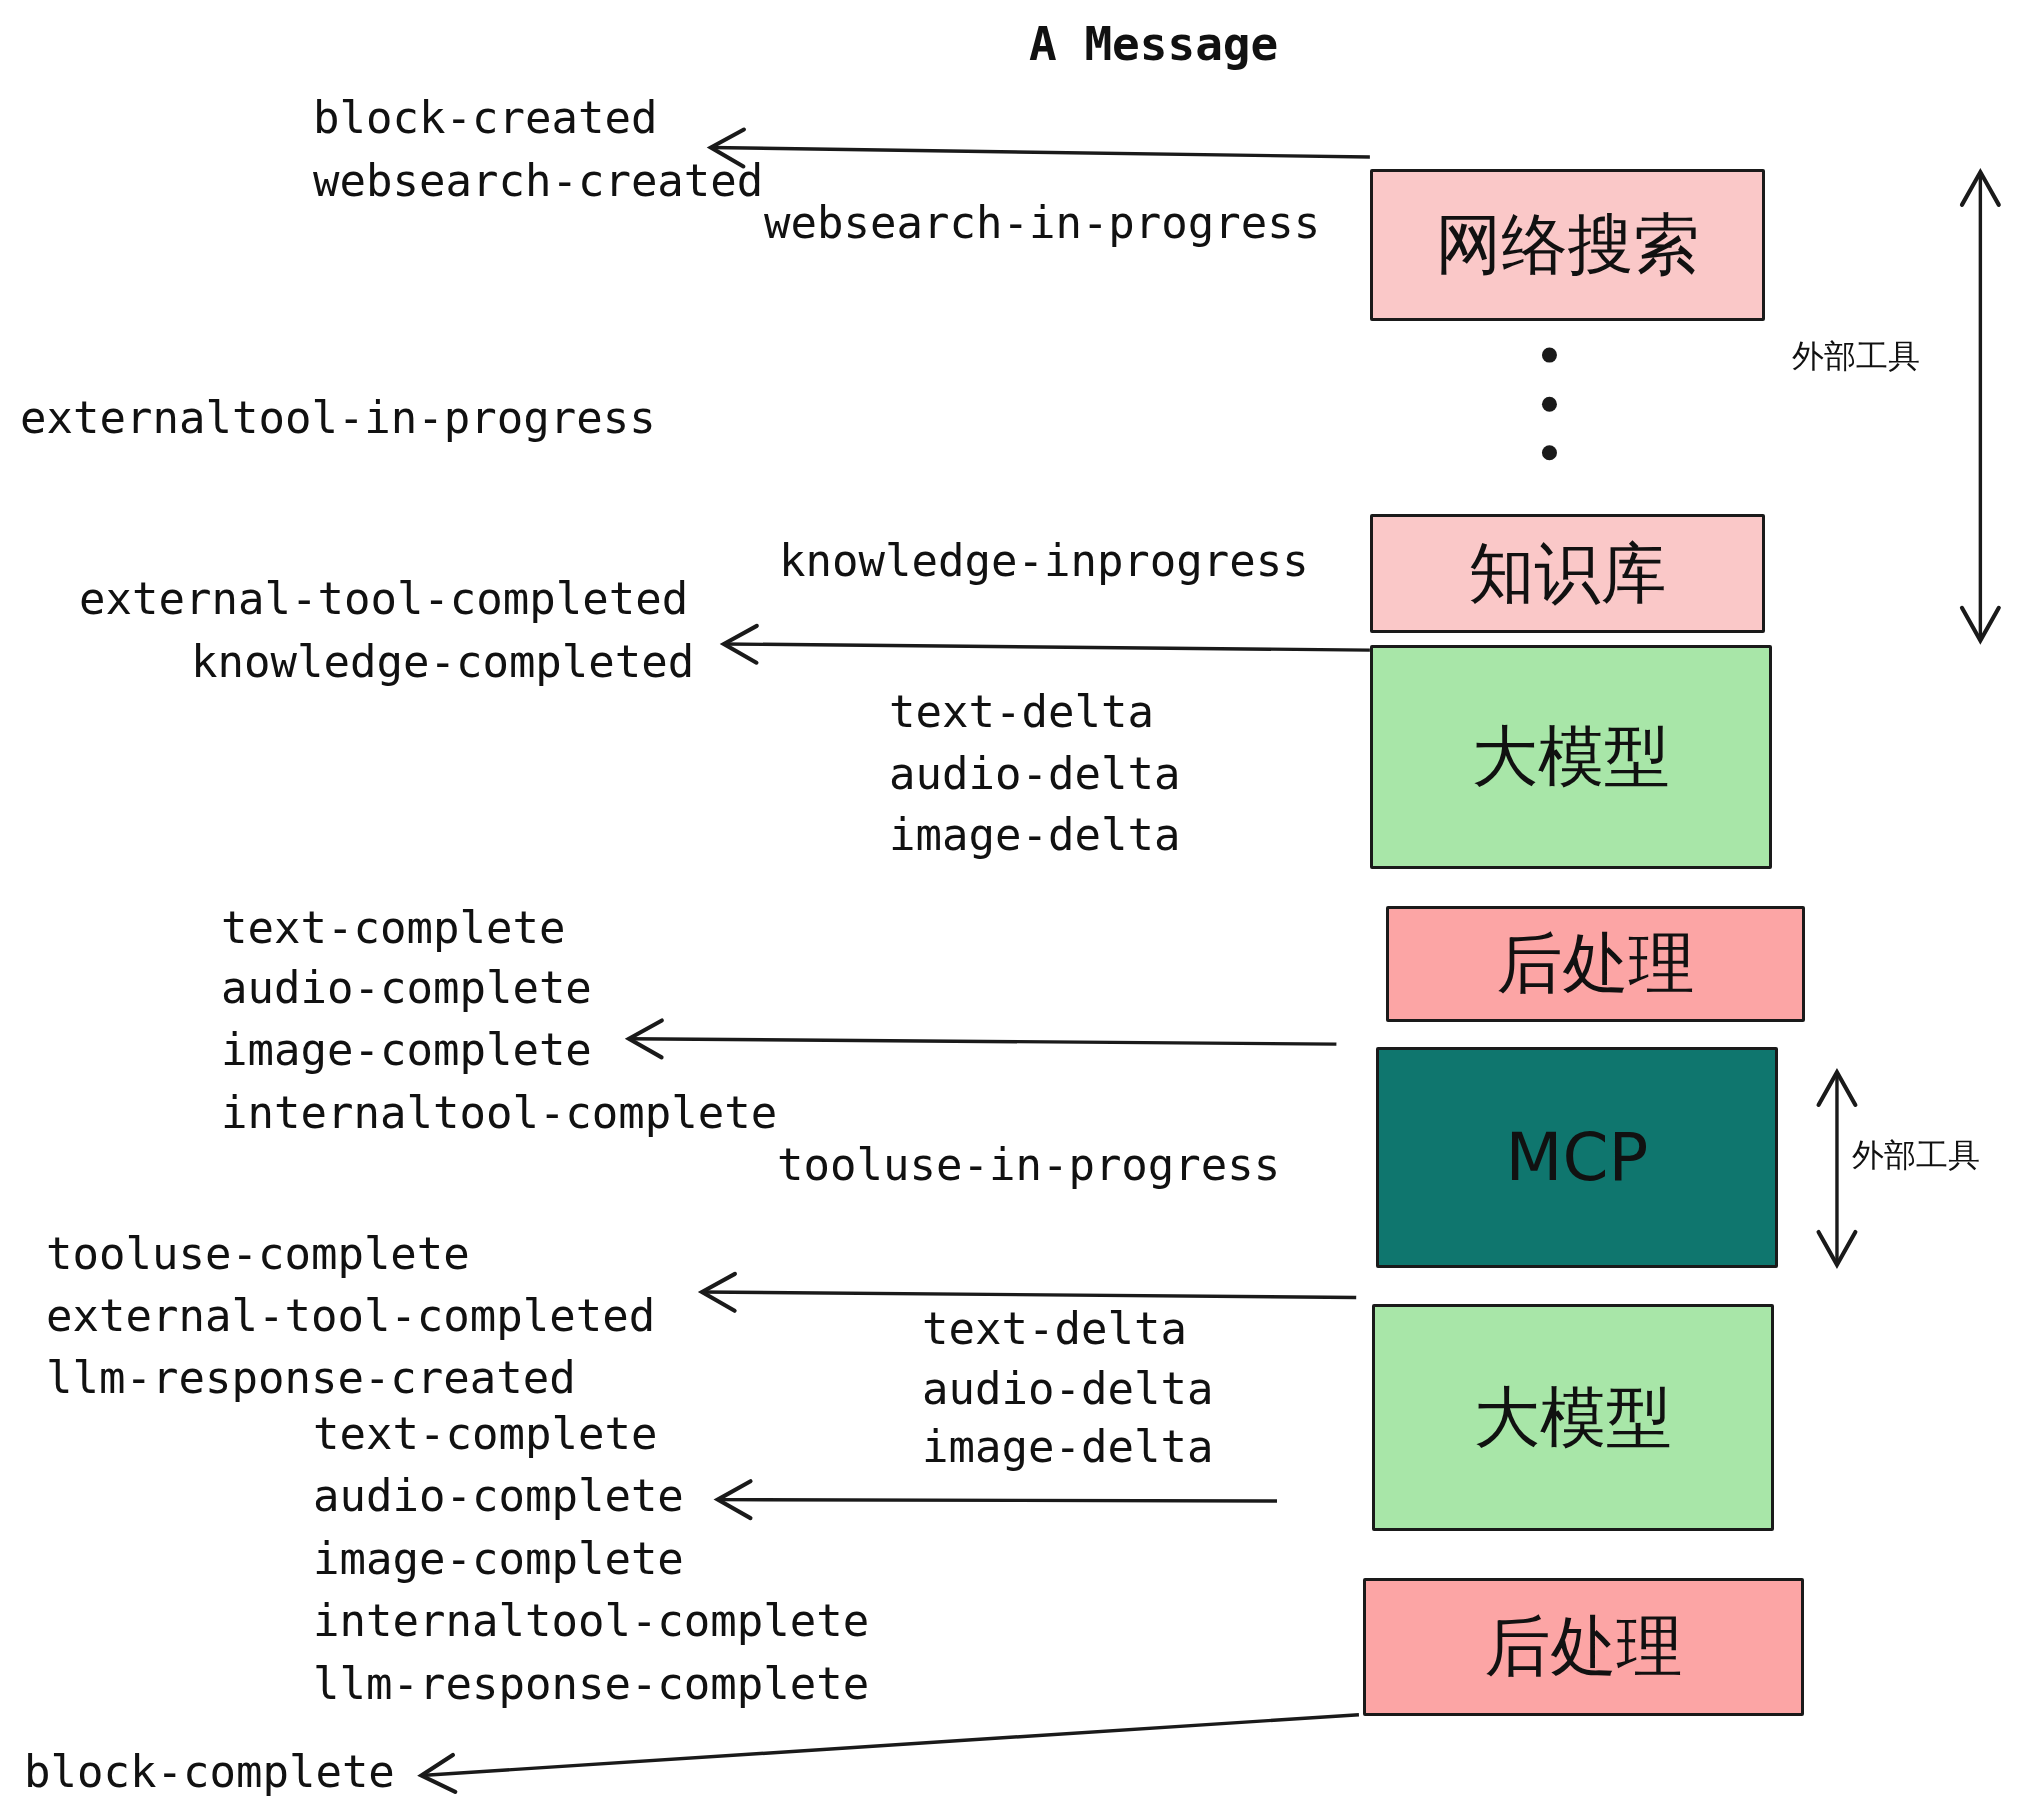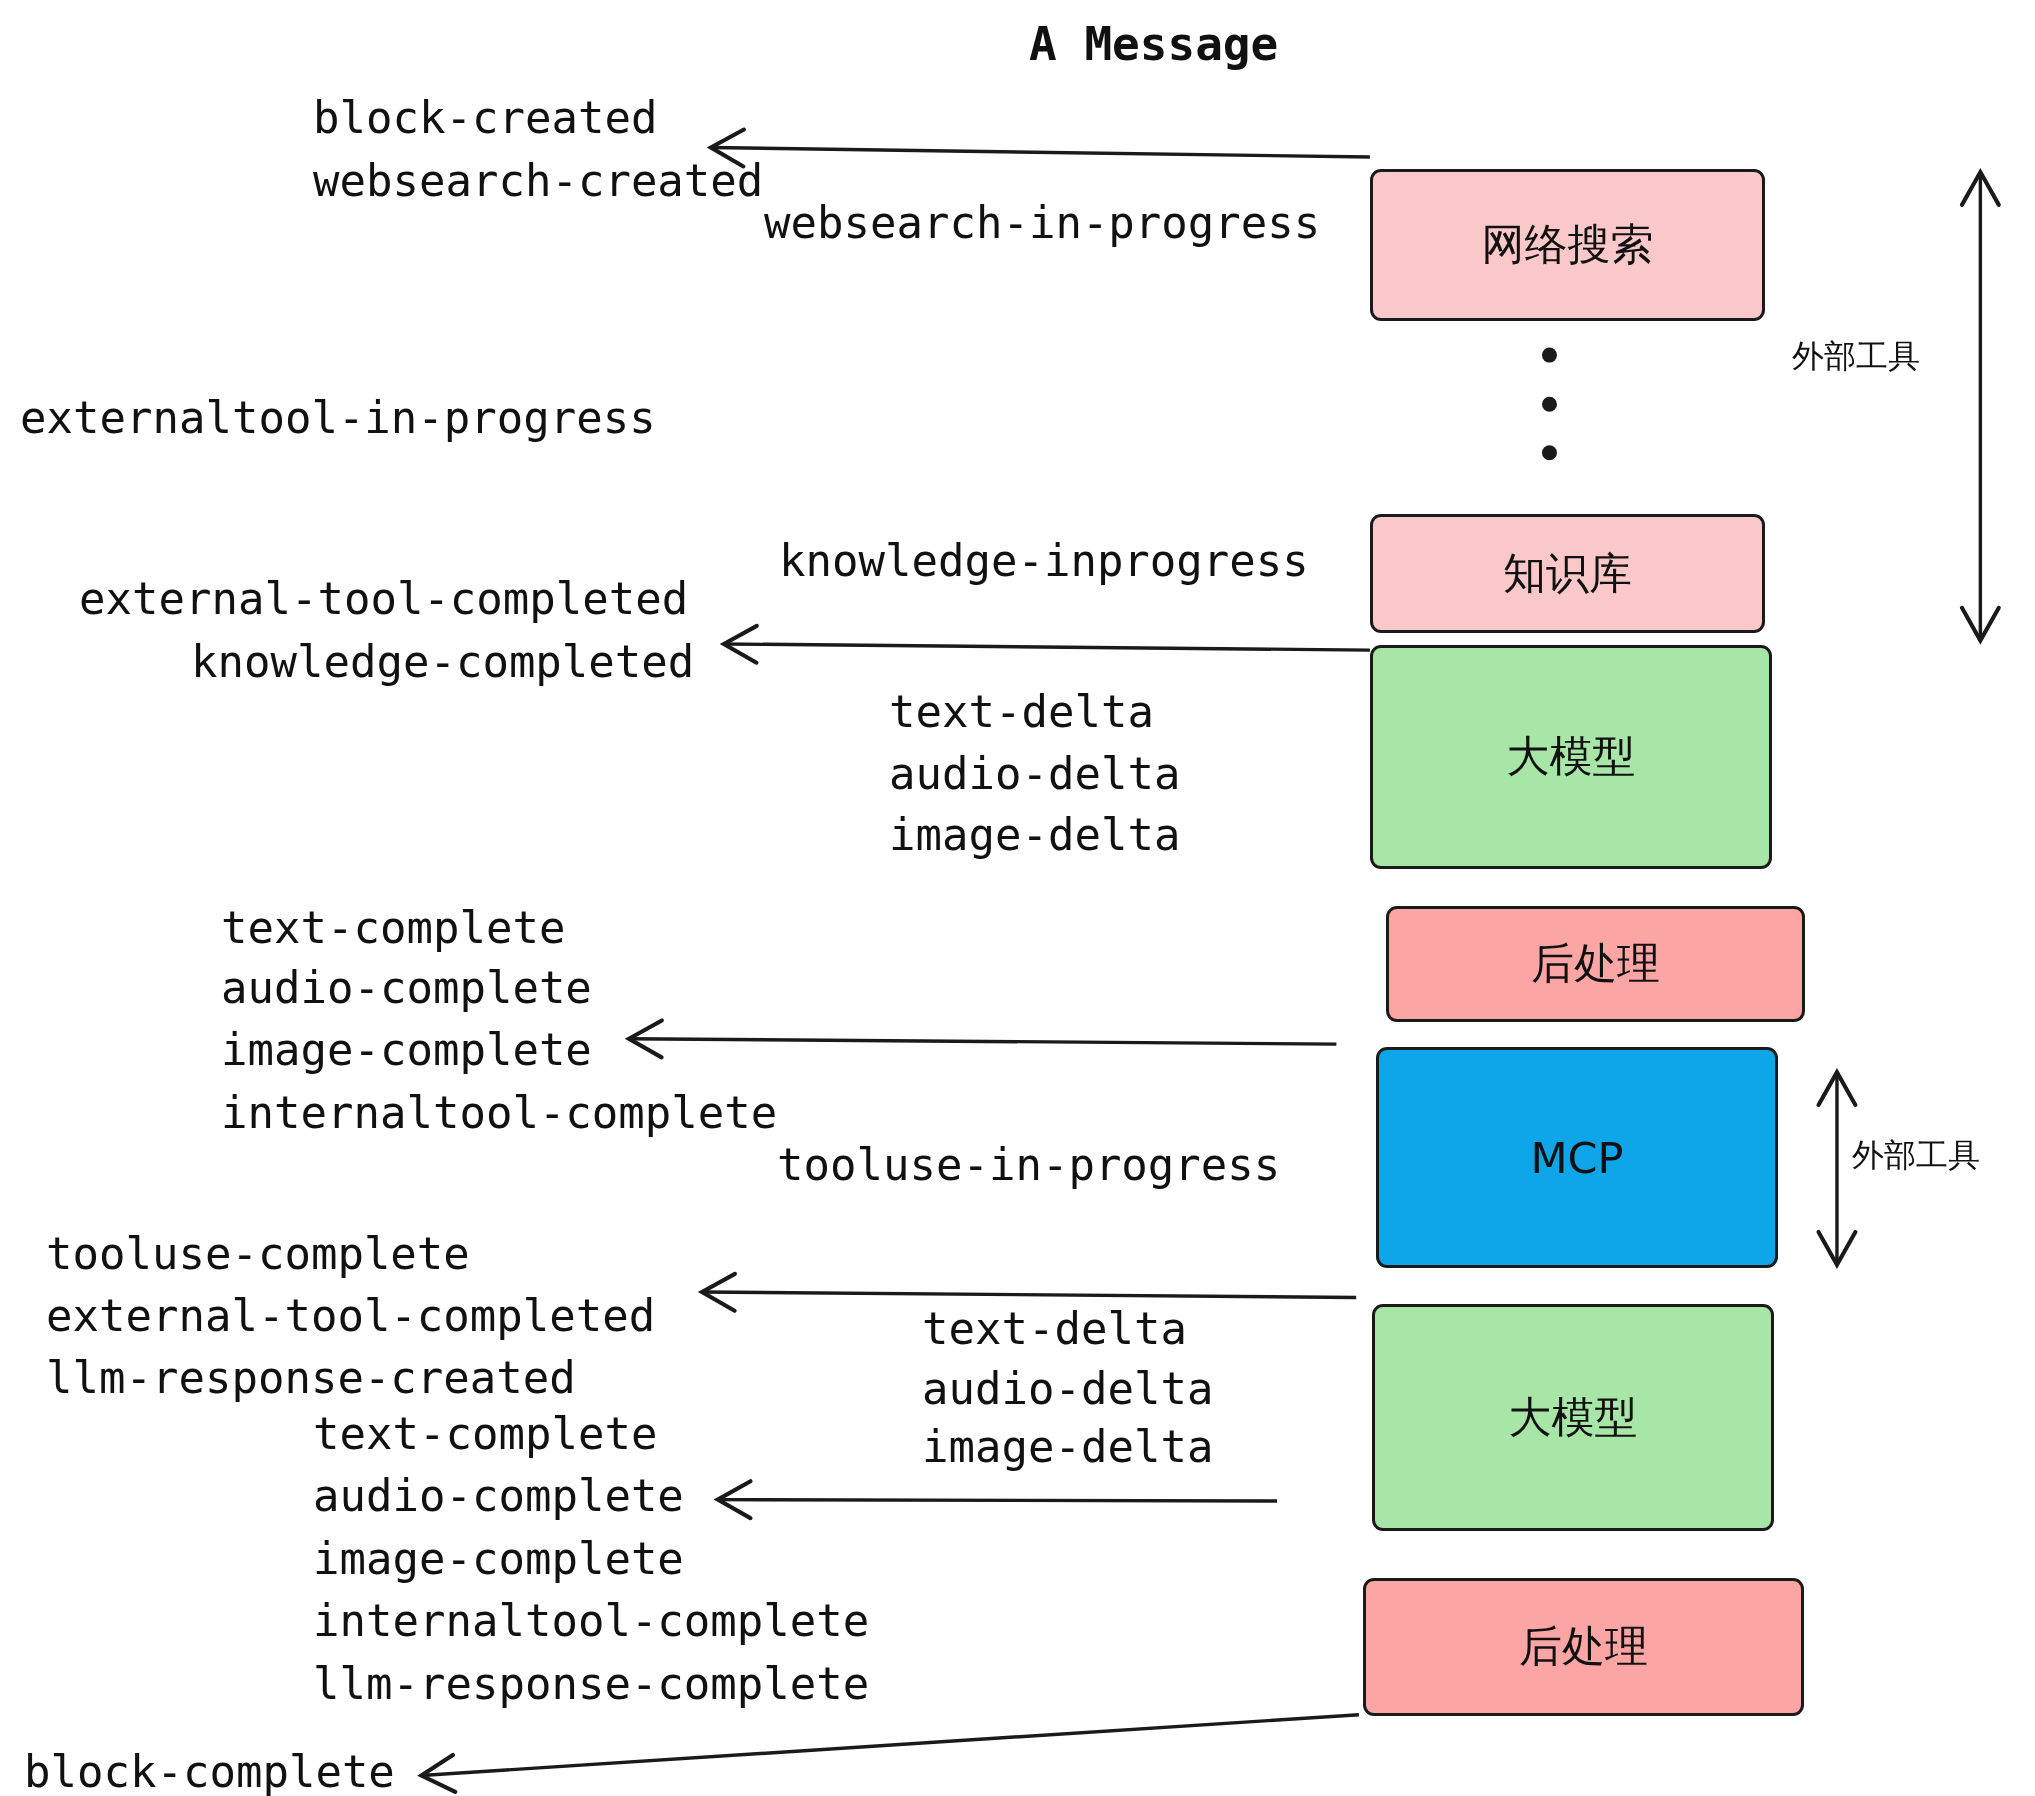--- a/index.html
+++ b/index.html
@@ -25,32 +25,32 @@
     position: absolute;
     font-family: "DejaVu Sans Mono", monospace;
     font-size: 44px;
     font-weight: 500;
     white-space: nowrap;
     letter-spacing: 0px;
   }
   .node {
     position: absolute;
     border: 3.4px solid #1a1a1a;
-    border-radius: 11px;
+    border-radius: 2px;
     display: flex;
     align-items: center;
     justify-content: center;
     font-family: "DejaVu Sans", "DejaVu Sans Mono", sans-serif;
-    font-size: 43px;
+    font-size: 66px;
     box-sizing: border-box;
     white-space: nowrap;
   }
   .box-pink   { background: #fac8c8; }
   .box-green  { background: #a8e6a8; }
-  .box-yellow { background: #0ea5e9; }
+  .box-yellow { background: #0f766e; }
   .box-white  { background: #fca5a5; }
   .annot {
     position: absolute;
     font-family: "DejaVu Sans", sans-serif;
     font-size: 32px;
     white-space: nowrap;
   }
   svg.overlay {
     position: absolute;
     left: 0; top: 0;

